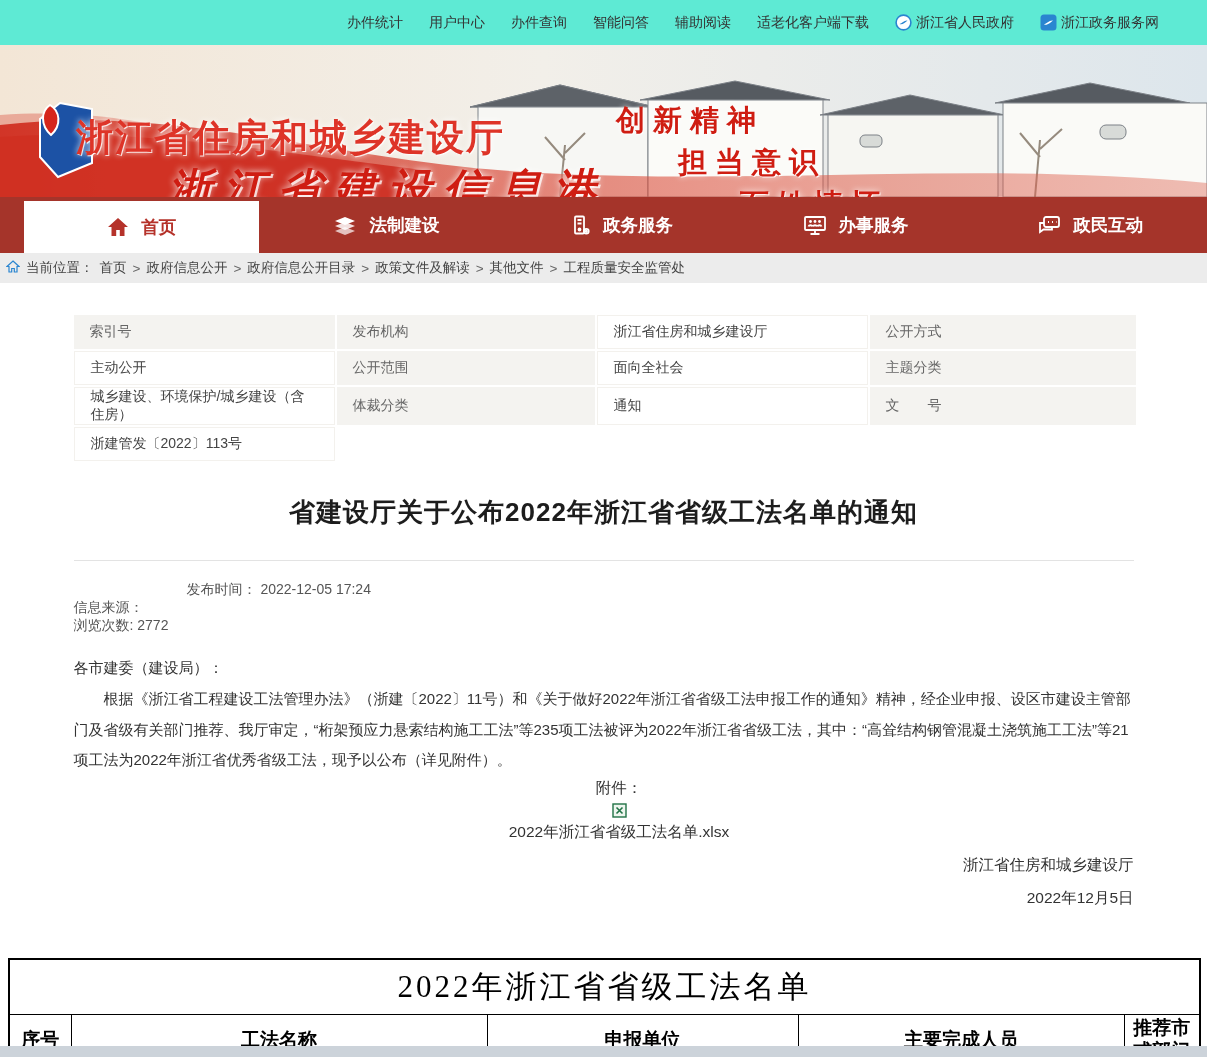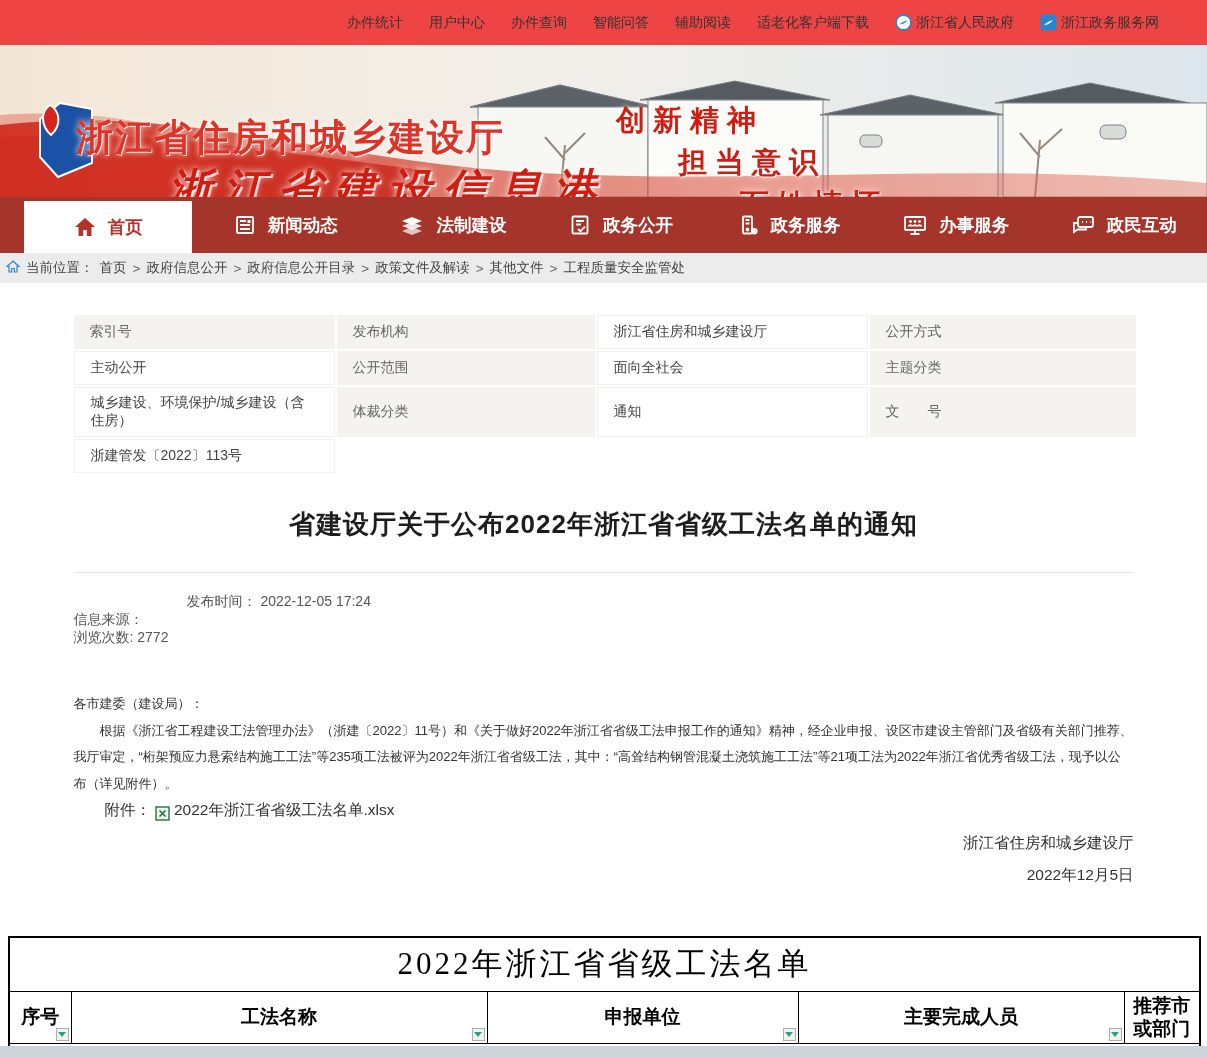--- a/index.html
+++ b/index.html
@@ -4,21 +4,21 @@
 <style>
   * { box-sizing: border-box; margin: 0; padding: 0; }
   html,body { background:#fff; }
   body {
     width: 1207px; height: 1057px; margin: 0 auto; overflow: hidden;
     font-family: "Liberation Sans", "DejaVu Sans", sans-serif;
     color:#333; position: relative;
   }
 
   
-  .topbar { height:45px; background:#ef4444; display:flex; align-items:center; justify-content:flex-end; padding-right:48px; }
+  .topbar { height:45px; background:#5eead4; display:flex; align-items:center; justify-content:flex-end; padding-right:48px; }
   .topbar a { font-size:14px; color:#333; text-decoration:none; margin-left:26px; display:flex; align-items:center; gap:4px; }
   .gov-ico { width:17px; height:17px; display:inline-block; }
 
   
   .banner { position:relative; height:152px; overflow:hidden; }
   .banner-bg { position:absolute; inset:0; width:100%; height:100%; }
   .banner-logo { position:absolute; left:30px; top:52px; }
   .org-name {
     position:absolute; left:76px; top:68px; font-size:37px; font-weight:bold; color:#de3428;
     letter-spacing:2px; text-shadow:0 0 6px rgba(255,255,255,.95), 1px 1px 0 rgba(255,255,255,.8);
@@ -44,35 +44,35 @@
 
   
   .breadcrumb { height:30px; background:#ececec; display:flex; align-items:center; padding-left:6px;
     font-size:13.5px; color:#444; gap:6px; }
   .breadcrumb a { color:#444; text-decoration:none; }
   .crumb-sep { color:#666; }
 
   
   .content { width:1060px; margin:0 auto; }
   .doc-grid { display:grid; grid-template-columns:261px 258px 271px 266px; gap:2px; margin-top:32px; }
-  .doc-cell { font-size:14px; padding:6px 16px; min-height:34px; display:flex; align-items:center; }
+  .doc-cell { font-size:14px; padding:0 16px; min-height:34px; display:flex; align-items:center; }
   .doc-label { background:#f4f3f0; color:#666; }
   .doc-value { background:#fff; color:#444; border:1px solid #f3f1ed; }
   .doc-empty { background:#fff; }
 
   .article-title { text-align:center; font-size:26px; color:#1d1d1d; margin-top:34px; letter-spacing:1px; }
   .title-rule { border:none; border-top:1px solid #e3e3e3; margin-top:30px; }
   .meta-row { display:flex; margin-top:20px; font-size:14px; color:#555;flex-direction:column; }
   .meta-row .m1 { margin-left:113px; width:355px; }
   .meta-row .m2 { width:300px; }
   .meta-row .m3 { }
 
-  .article-body { margin-top:44px; font-size:13px; line-height:2.05; color:#333; }
+  .article-body { margin-top:18px; font-size:15px; line-height:2.05; color:#333; }
   .article-body .indent { text-indent:2em; }
-  .attach-line { margin-top:2px; padding-left:31px; font-size:15.5px; display:flex; align-items:flex-end; gap:4px; }
+  .attach-line { margin-top:2px; padding-left:31px; font-size:15.5px; display:flex; align-items:center; gap:4px;flex-direction:column; }
   .attach-line a { color:#333; text-decoration:none; }
   .xlsx-ico { width:15px; height:15px; display:inline-block; }
   .signature { text-align:right; font-size:15.5px; line-height:2.1; margin-top:6px; color:#333; }
 
   
   .wl-wrap { margin:44px 8px 0 8px; }
   table.wl { width:100%; border-collapse:collapse; table-layout:fixed; }
   table.wl col.c0{width:62px;} table.wl col.c1{width:416px;} table.wl col.c2{width:311px;}
   table.wl col.c3{width:326px;} table.wl col.c4{width:76px;}
   table.wl td { border:1px solid #000; color:#000; }
@@ -177,47 +177,27 @@
   <a class="nav-item active" href="#">
     <span>
       <svg width="24" height="24" viewBox="0 0 24 24">
           <path d="M12 3 L22 12 L18.5 12 L18.5 21 L13.8 21 L13.8 15 L10.2 15 L10.2 21 L5.5 21 L5.5 12 L2 12 Z" fill="#b5322a"></path>
         </svg>
     </span>
     <span>首页</span>
   </a>
   <a class="nav-item" href="#">
     <span>
-      <svg width="24" height="24" viewBox="0 0 24 24" stroke="#fff" fill="none" stroke-width="1.8">
-          <rect x="4" y="4" width="16" height="16" rx="1"></rect>
-          <path d="M7 8 H13 M7 12 H17 M7 16 H17"></path>
-          <rect x="14.5" y="7" width="3" height="3" fill="#fff" stroke="none"></rect>
-        </svg>
-    </span>
-    <span>新闻动态</span>
-  </a>
-  <a class="nav-item" href="#">
-    <span>
       <svg width="26" height="24" viewBox="0 0 26 24" fill="#fff">
           <path d="M3 8 L13 4 L23 8 L13 12 Z"></path>
           <path d="M3 13 L13 9 L23 13 L13 17 Z" opacity=".85"></path>
           <path d="M3 18 L13 14 L23 18 L13 22 Z" opacity=".7"></path>
         </svg>
     </span>
     <span>法制建设</span>
-  </a>
-  <a class="nav-item" href="#">
-    <span>
-      <svg width="24" height="24" viewBox="0 0 24 24" stroke="#fff" fill="none" stroke-width="1.8">
-          <rect x="4.5" y="3.5" width="15" height="17" rx="1"></rect>
-          <path d="M8 8 H16 M8 11.5 H13"></path>
-          <path d="M10 16 L12.4 18.2 L17 13.6" stroke-width="2"></path>
-        </svg>
-    </span>
-    <span>政务公开</span>
   </a>
   <a class="nav-item" href="#">
     <span>
       <svg width="24" height="24" viewBox="0 0 24 24" stroke="#fff" fill="none" stroke-width="1.8">
           <rect x="7" y="3.5" width="9" height="17" rx="1"></rect>
           <path d="M9.5 7 H13.5 M9.5 10.5 H13.5"></path>
           <circle cx="11.5" cy="16.5" r="1" fill="#fff"></circle>
           <circle cx="18.3" cy="18.3" r="2.4"></circle>
           <circle cx="18.3" cy="18.3" r="0.7" fill="#fff"></circle>
         </svg>

